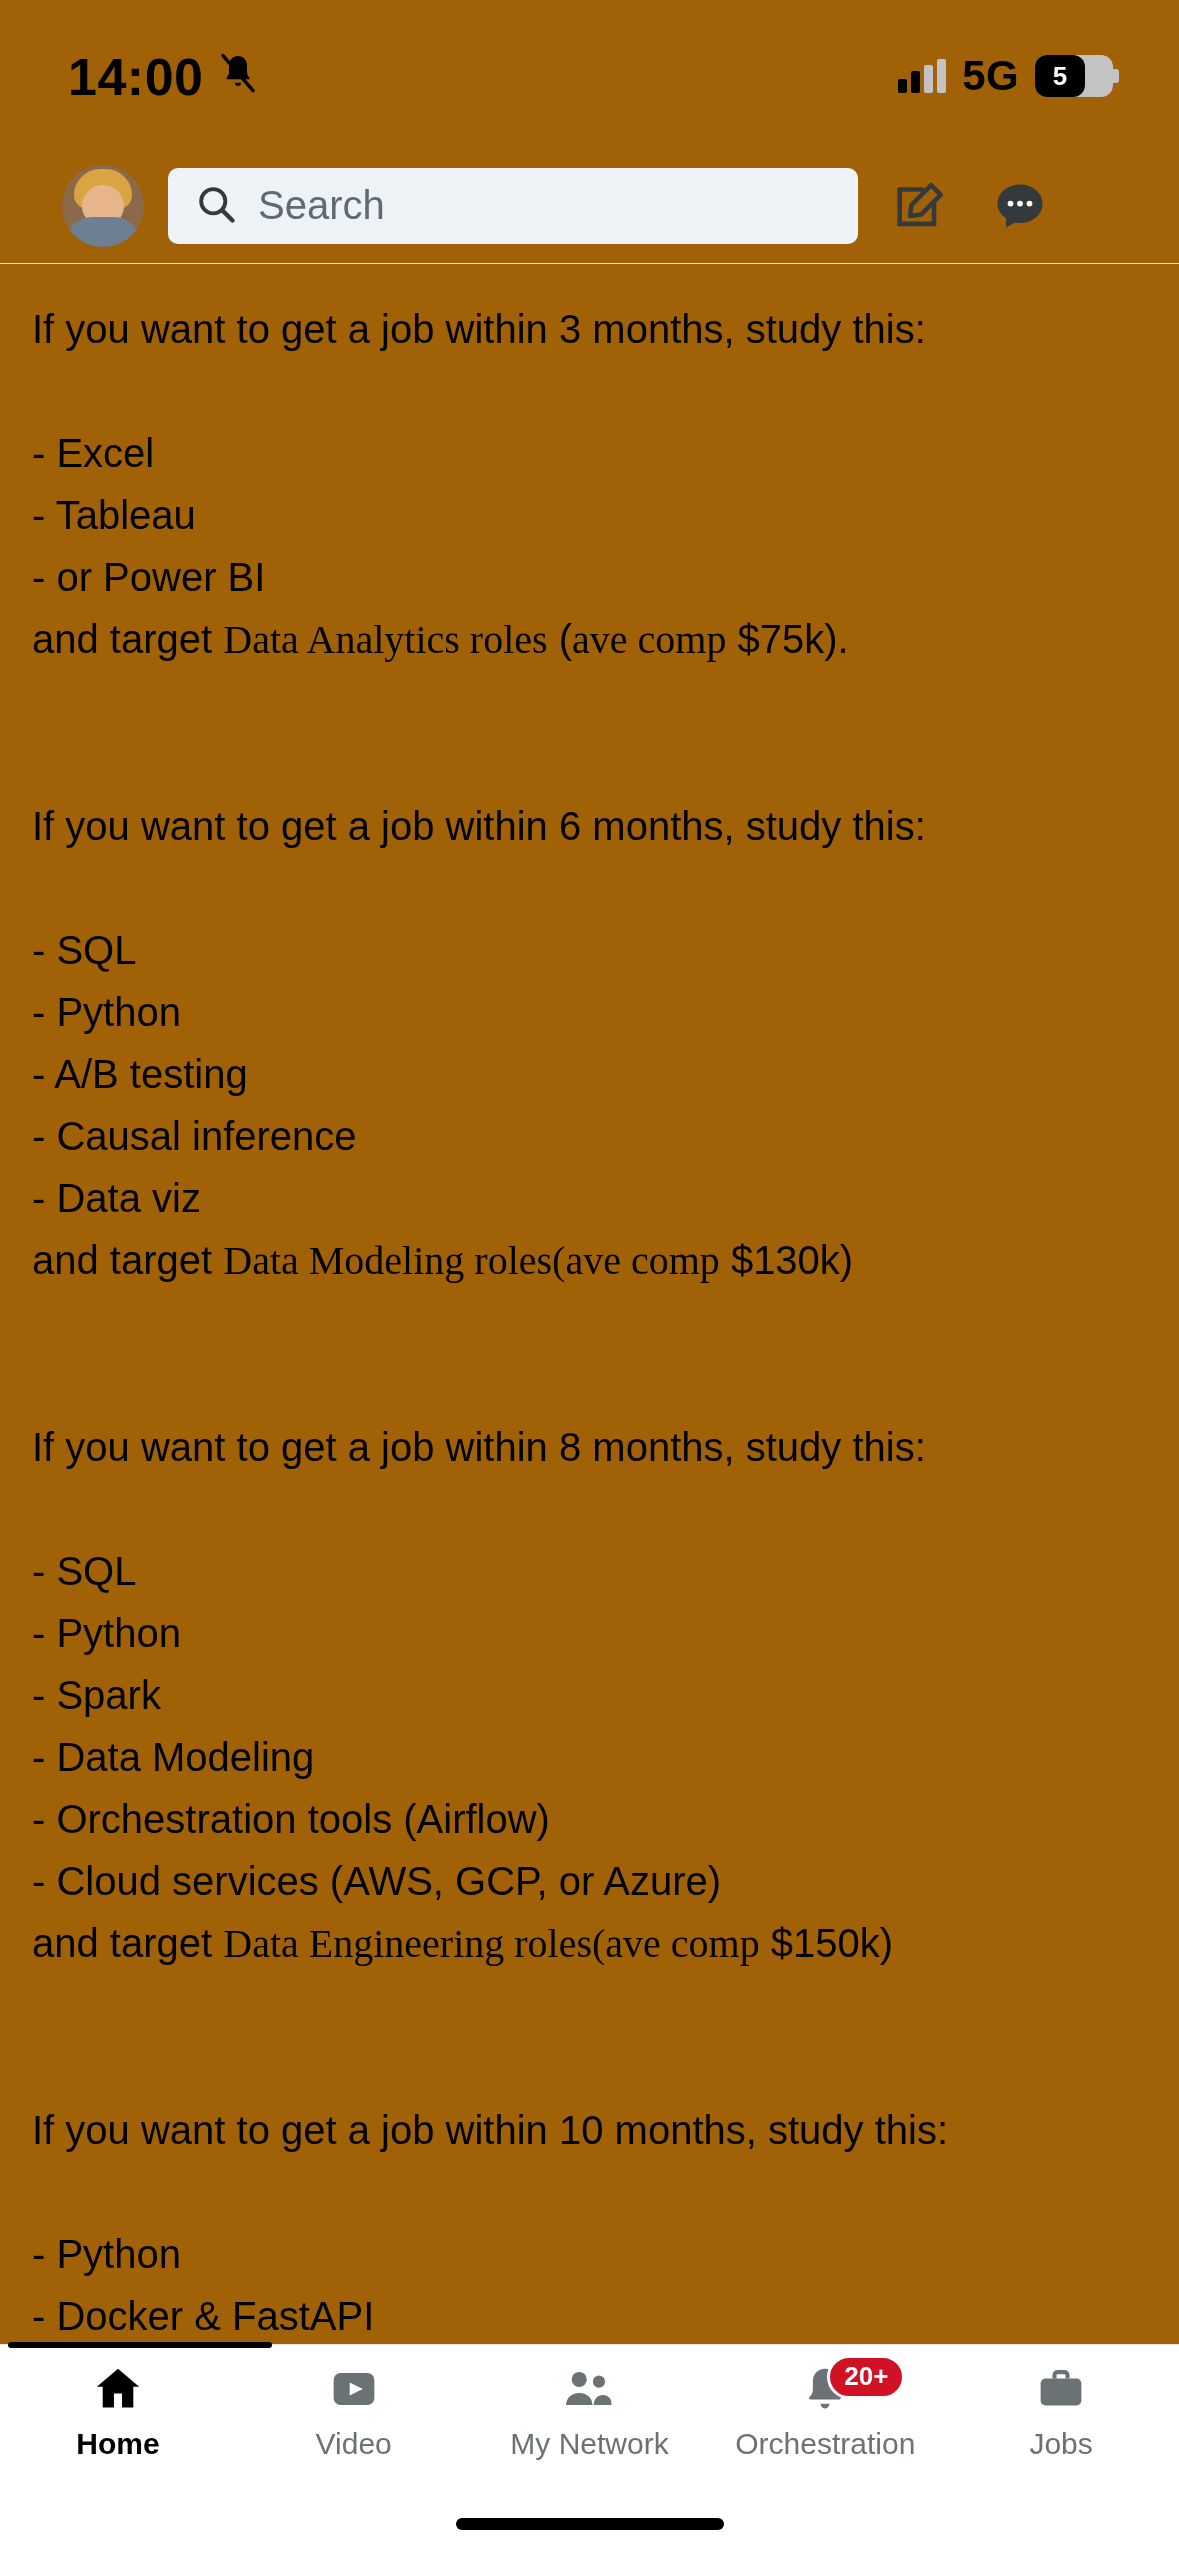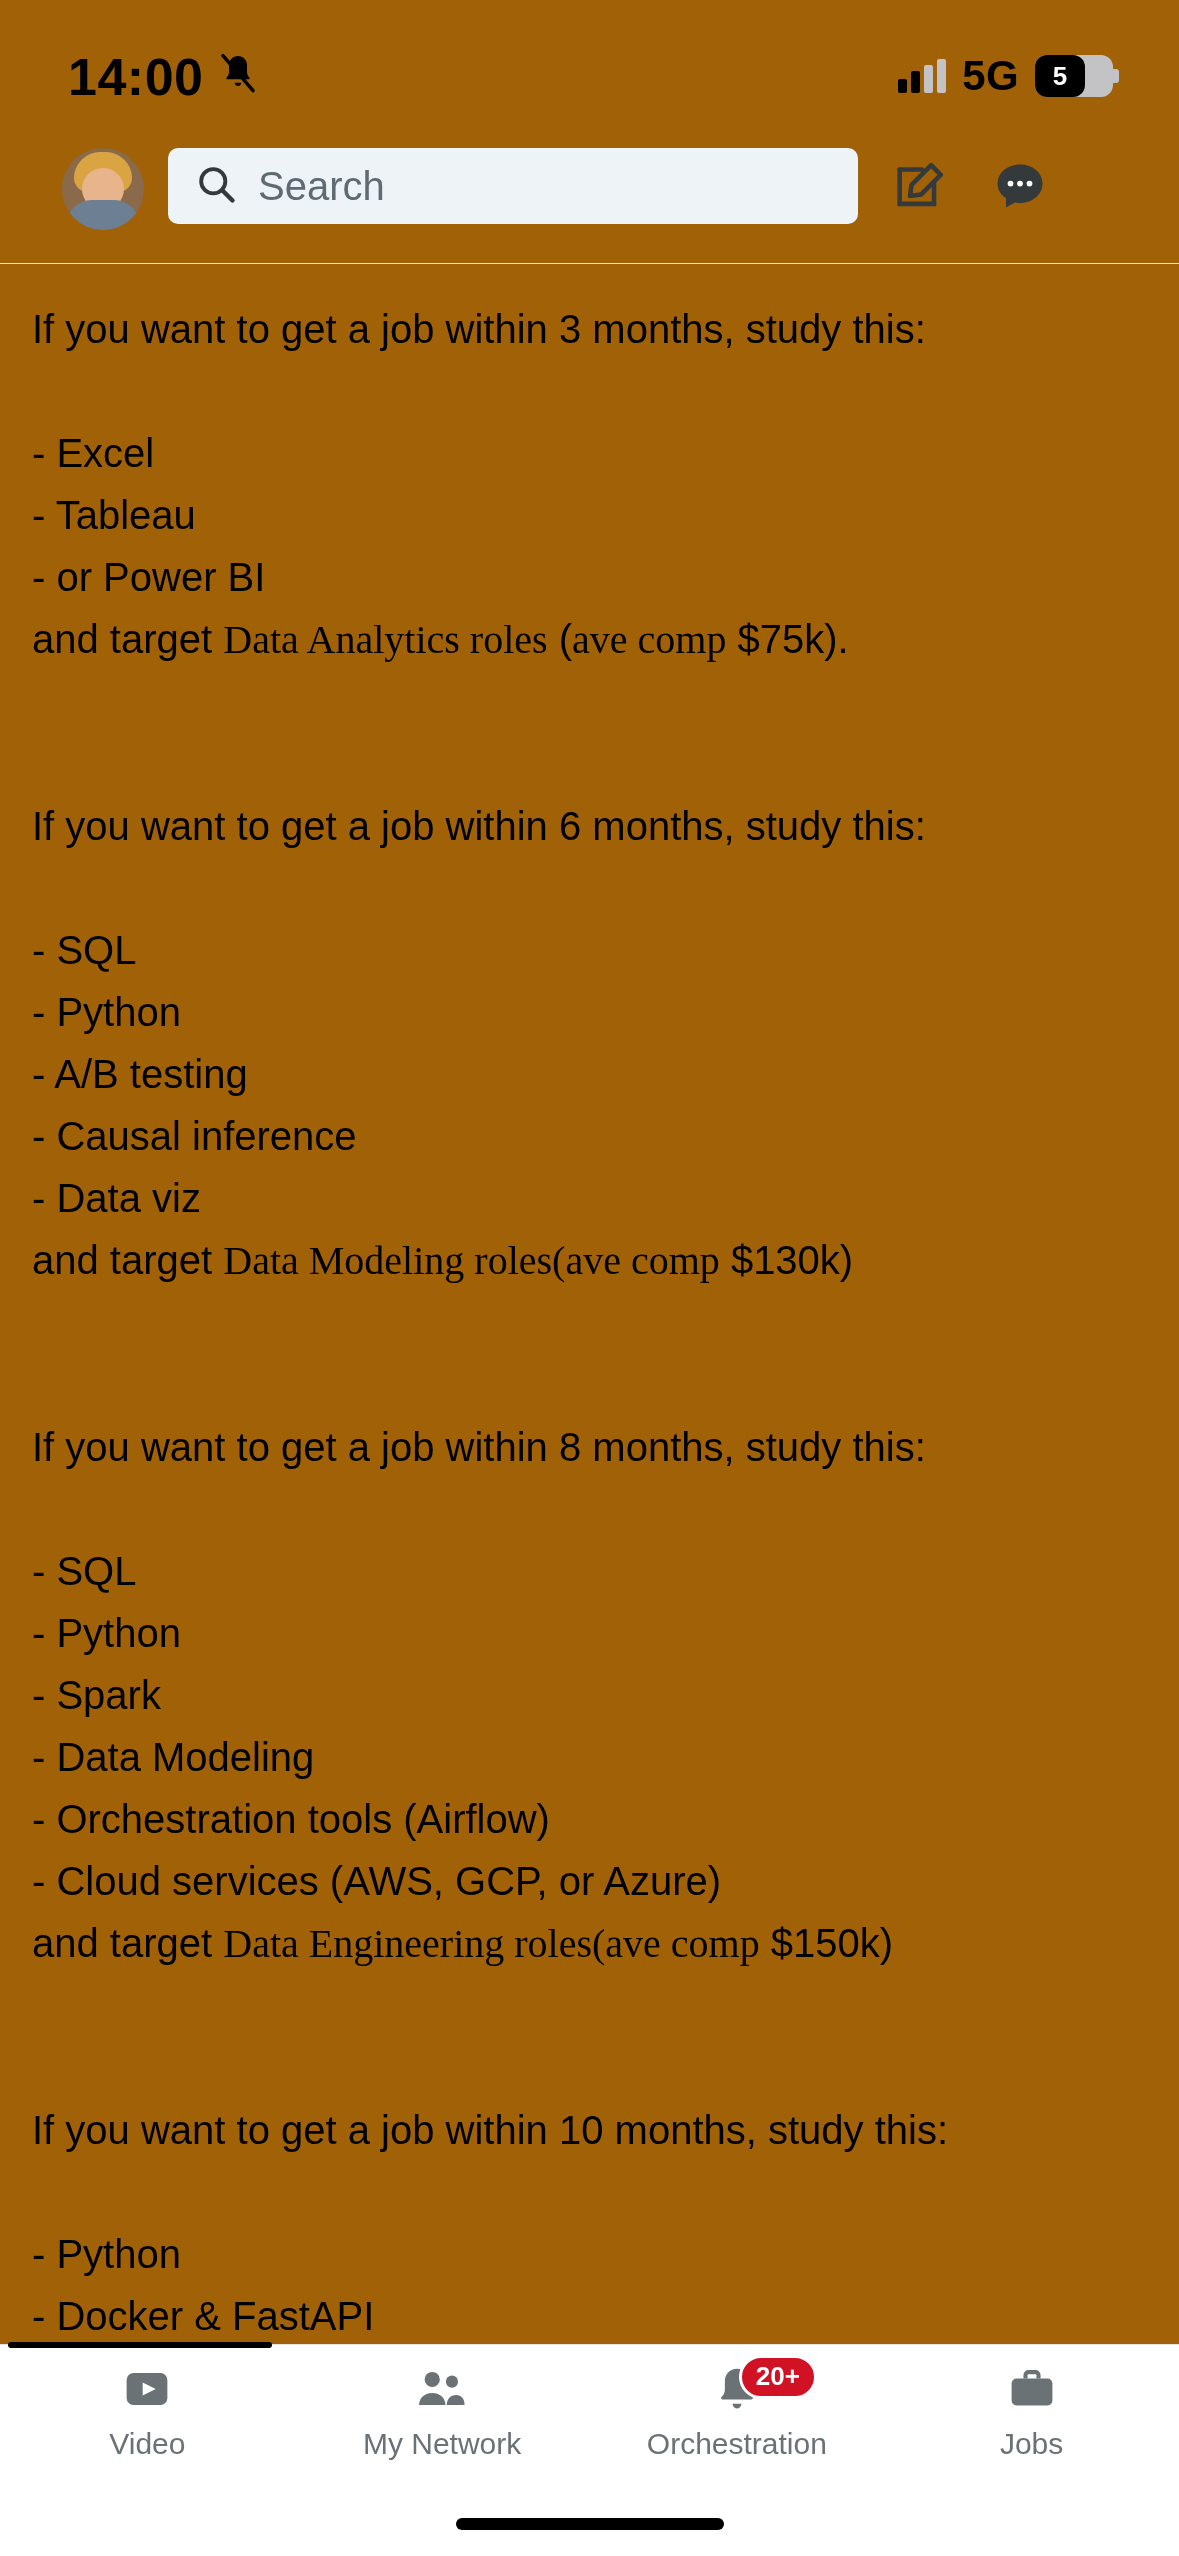--- a/index.html
+++ b/index.html
@@ -101,20 +101,21 @@
     position: absolute; right: 0; top: 14px;
     width: 6px; height: 14px;
     background: #c3c3c5;
     border-radius: 0 3px 3px 0;
   }
 
   
   .topnav {
     flex: 0 0 116px;
     display: flex;
+    align-items: center;
     gap: 24px;
     padding: 0 60px 0 62px;
     border-bottom: 1px solid #e6e6e6;
   }
   .avatar {
     width: 82px; height: 82px;
     border-radius: 50%;
     background: #8a6a4b;
     overflow: hidden;
     position: relative;
@@ -345,20 +346,28 @@
 - Statistics &amp; Linear Algebra
 - Machine Learning libraries
 - ML system design &amp; DSA
 - Cloud services (AWS, GCP, or Azure)
 and target </span></div>
   </div>
 
   <div class="bottomnav">
     <div class="active-bar"></div>
 
+    <div class="tab active">
+      <div class="ic">
+        <svg width="54" height="54" viewBox="0 0 24 24">
+            <path d="M12 3L2.6 11h2.6v9.2h5V14h3.6v6.2h5V11h2.6z" fill="#000"></path>
+          </svg>
+      </div>
+      <div class="lbl">Home</div>
+    </div>
 
     <div class="tab">
       <div class="ic">
         <svg width="52" height="52" viewBox="0 0 24 24">
           <rect x="2.6" y="4.6" width="18.8" height="14.8" rx="3.2" fill="#6b7276"></rect>
           <path d="M10 9l6 3-6 3z" fill="#fff"></path>
         </svg>
       </div>
       <div class="lbl">Video</div>
     </div>

